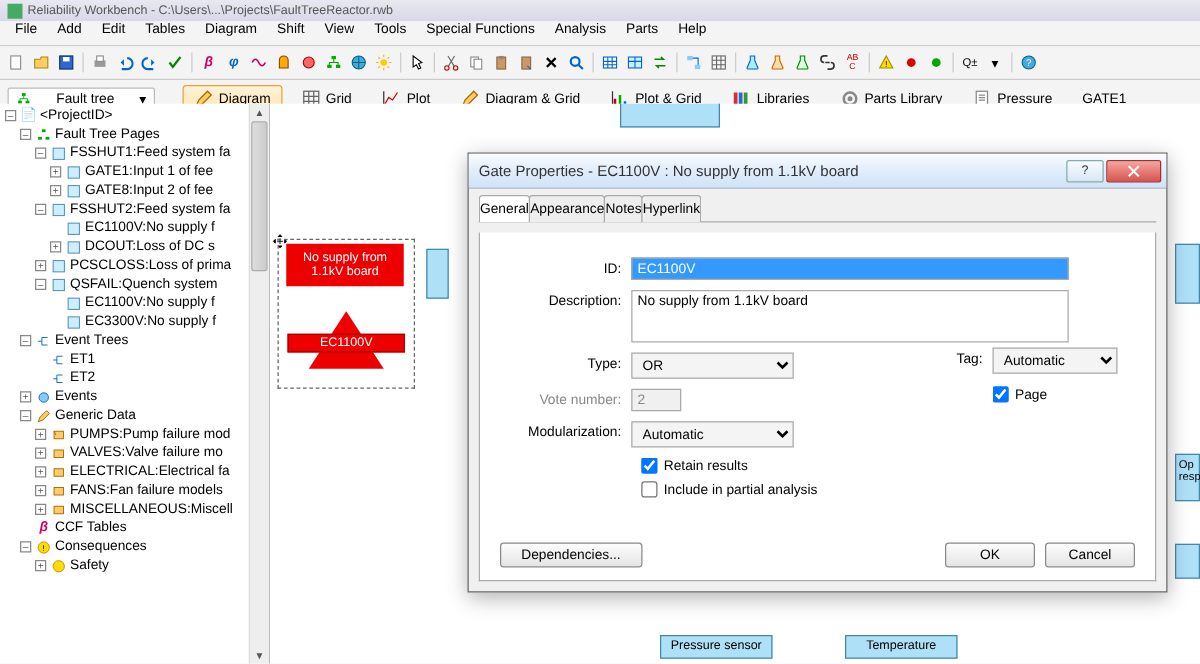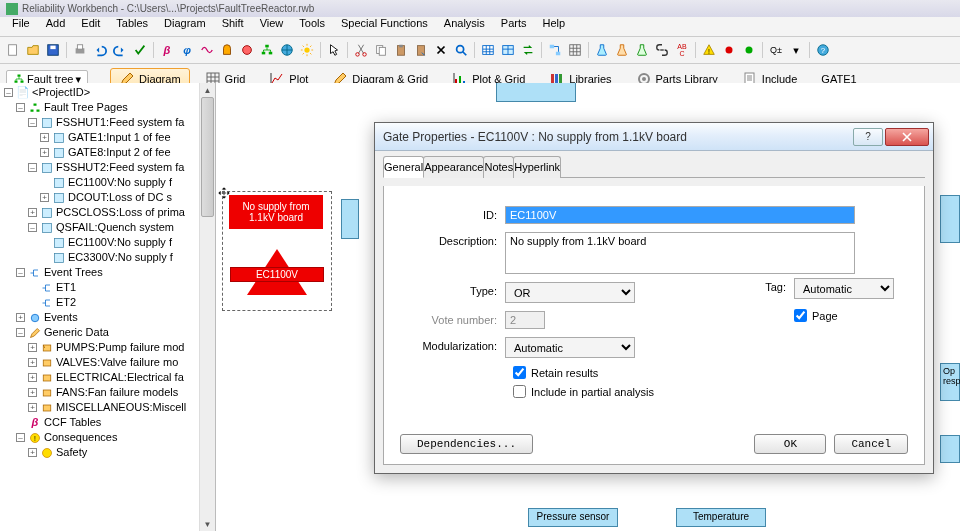--- a/index.html
+++ b/index.html
@@ -15,21 +15,21 @@
 
 
 .toolbars { background:#f4f4f4; border-bottom:1px solid #ccc; padding:2px 4px; }
 .tb-row { display:flex; align-items:center; gap:2px; flex-wrap:nowrap; height:22px; }
 .tb-btn { width:18px; height:18px; display:flex; align-items:center; justify-content:center; border:1px solid transparent; border-radius:2px; cursor:pointer; }
 .tb-sep { width:1px; height:16px; background:#ccc; margin:0 2px; }
 .tb-btn svg { width:14px; height:14px; }
 
 
 .tb-row2 { display:flex; align-items:center; gap:6px; padding:4px 6px; background:#f4f4f4; border-bottom:1px solid #ccc; }
-.faulttree-dd { display:flex; align-items:center; gap:2px; border:1px solid #bbb; background:#fff; padding:2px 6px; border-radius:2px; }
+.faulttree-dd { display:flex; align-items:center; gap:20px; border:1px solid #bbb; background:#fff; padding:2px 6px; border-radius:2px; }
 .bigbtn { display:flex; align-items:center; gap:4px; padding:2px 8px; border:1px solid transparent; border-radius:3px; cursor:pointer; font-size:11px; }
 .bigbtn.active { border-color:#f0a030; background:linear-gradient(#fff3d9,#ffe6b3); }
 .bigbtn svg { width:16px; height:16px; }
 
 
 .main { position:absolute; top:83px; left:0; right:0; bottom:0; display:flex; }
 .sidebar { width:216px; background:#fff; border-right:1px solid #bbb; overflow:hidden; position:relative; }
 .sidebar-sb { position:absolute; right:0; top:0; width:16px; bottom:0; background:#eee; border-left:1px solid #ddd; }
 .sidebar-sb .thumb { position:absolute; top:0; left:1px; right:1px; height:120px; background:linear-gradient(90deg,#ddd,#ccc); border:1px solid #aaa; border-radius:2px; }
 .sidebar-sb .arrow { position:absolute; left:0; right:0; height:14px; background:#eee; display:flex; align-items:center; justify-content:center; font-size:8px; color:#555;}
@@ -72,21 +72,21 @@
 .form-row label.disabled { color:#888; }
 .form-row input[type=text], .form-row textarea, .form-row select { font-size:11px; padding:2px 4px; border:1px solid #aaa; }
 .form-row input[type=text] { width:350px; }
 .form-row input[type=text].sel { background:#3399ff; color:#fff; }
 .form-row textarea { width:350px; height:42px; resize:none; font-family:inherit; }
 .form-row select { width:130px; height:21px; background:#f4f4f4; }
 .form-row select:disabled, .form-row input:disabled { background:#f0f0f0; color:#888; }
 .chk { display:flex; align-items:center; gap:5px; font-size:11px; margin-bottom:6px; }
 .chk input { width:13px; height:13px; }
 .side-col { position:absolute; right:20px; top:92px; width:140px; }
-.btn { padding:3px 16px; border:1px solid #888; background:linear-gradient(#fdfdfd,#e4e4e4); border-radius:3px; font-size:11px; cursor:pointer; min-width:72px;font-family:Liberation Mono, monospace; }
+.btn { padding:3px 16px; border:1px solid #888; background:linear-gradient(#fdfdfd,#e4e4e4); border-radius:3px; font-size:11px; cursor:pointer; min-width:72px; }
 .dlg-buttons { position:absolute; bottom:10px; left:16px; right:16px; display:flex; }
 .dlg-buttons .spacer { flex:1; }
 </style>
 </head>
 <body>
 
 <div class="titlebar">
   <span class="icon"></span>
   <span>Reliability Workbench - C:\Users\...\Projects\FaultTreeReactor.rwb</span>
 </div>
@@ -376,21 +376,21 @@
         <circle cx="8" cy="8" r="5" fill="none" stroke="#888" stroke-width="2"></circle>
         <circle cx="8" cy="8" r="2" fill="#888"></circle>
       </svg>
     <span>Parts Library</span>
   </div>
   <div class="bigbtn">
     <svg viewBox="0 0 16 16">
         <rect x="3" y="2" width="9" height="12" fill="#fff" stroke="#888"></rect>
         <path d="M5 5h5M5 7h5M5 9h5" stroke="#888"></path>
       </svg>
-    <span>Include</span>
+    <span>Pressure</span>
   </div>
   <div class="bigbtn">
     <span>GATE1</span>
   </div>
 </div>
 
 <div class="main">
 
   <div class="sidebar">
     <div class="tree">

